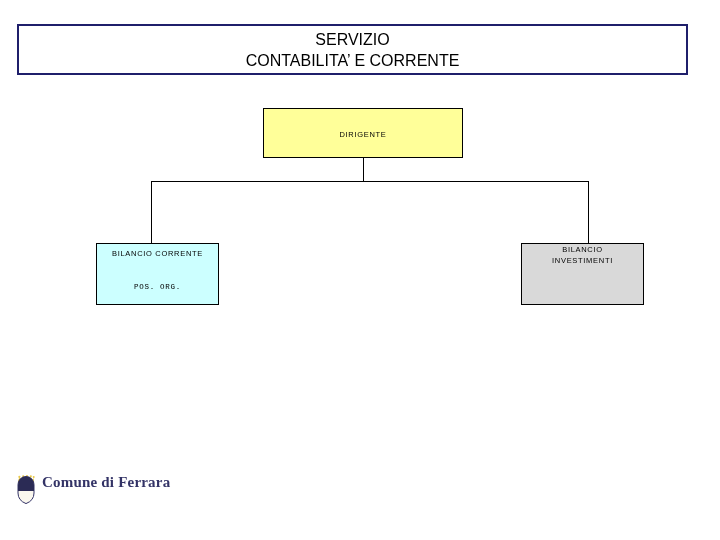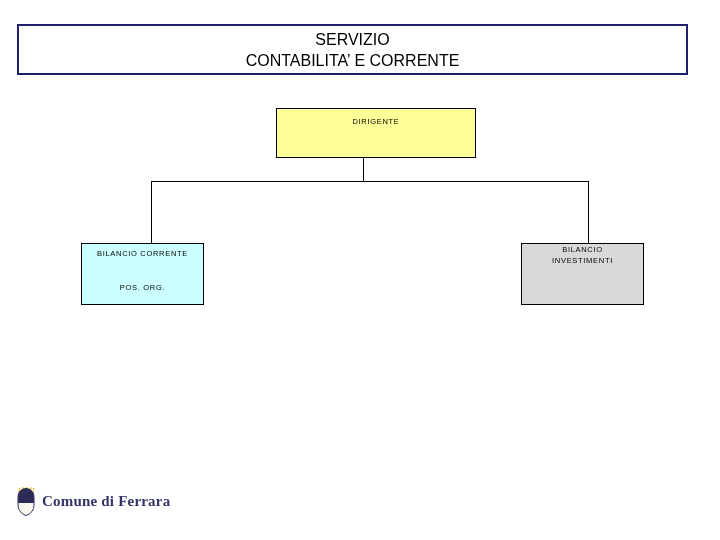--- a/index.html
+++ b/index.html
@@ -54,38 +54,38 @@
   .node-title {
     font-family: "Liberation Sans", sans-serif;
     font-size: 7.5px;
     letter-spacing: 0.7px;
     color: #000000;
     text-align: center;
     line-height: 11px;
     white-space: pre-line;
   }
   .node-sub {
-    font-family: Liberation Sans, sans-serif;
+    font-family: Liberation Mono, monospace;
     font-size: 7.5px;
     letter-spacing: 0.7px;
     color: #000000;
     text-align: center;
     line-height: 11px;
   }
 
   #node-dirigente {
-    left: 276px;
+    left: 263px;
     top: 108px;
     width: 200px;
     height: 50px;
     background: #ffff99;
-    padding-top: 7px;
+    padding-top: 20px;
   }
   #node-bilancio-corrente {
-    left: 81px;
+    left: 96px;
     top: 243px;
     width: 123px;
     height: 62px;
     background: #ccffff;
     padding-top: 4px;
   }
   #node-bilancio-corrente .node-sub {
     margin-top: 23px;
   }
   #node-bilancio-investimenti {
@@ -106,25 +106,24 @@
 
   #conn-stem        { left: 363px; top: 158px; height: 24px; }
   #conn-bus         { left: 151px; top: 181px; width: 438px; }
   #conn-left-drop   { left: 151px; top: 181px; height: 62px; }
   #conn-right-drop  { left: 588px; top: 181px; height: 62px; }
 
   
   #footer-logo {
     position: absolute;
     left: 13px;
-    top: 485px;
+    top: 474px;
     width: 200px;
     height: 32px;
     display: flex;
-    align-items: center;
   }
   .crest {
     width: 26px;
     height: 30px;
     position: relative;
     flex: 0 0 auto;
   }
   .crest svg { display: block; }
   .footer-text {
     font-family: "Liberation Serif", serif;

